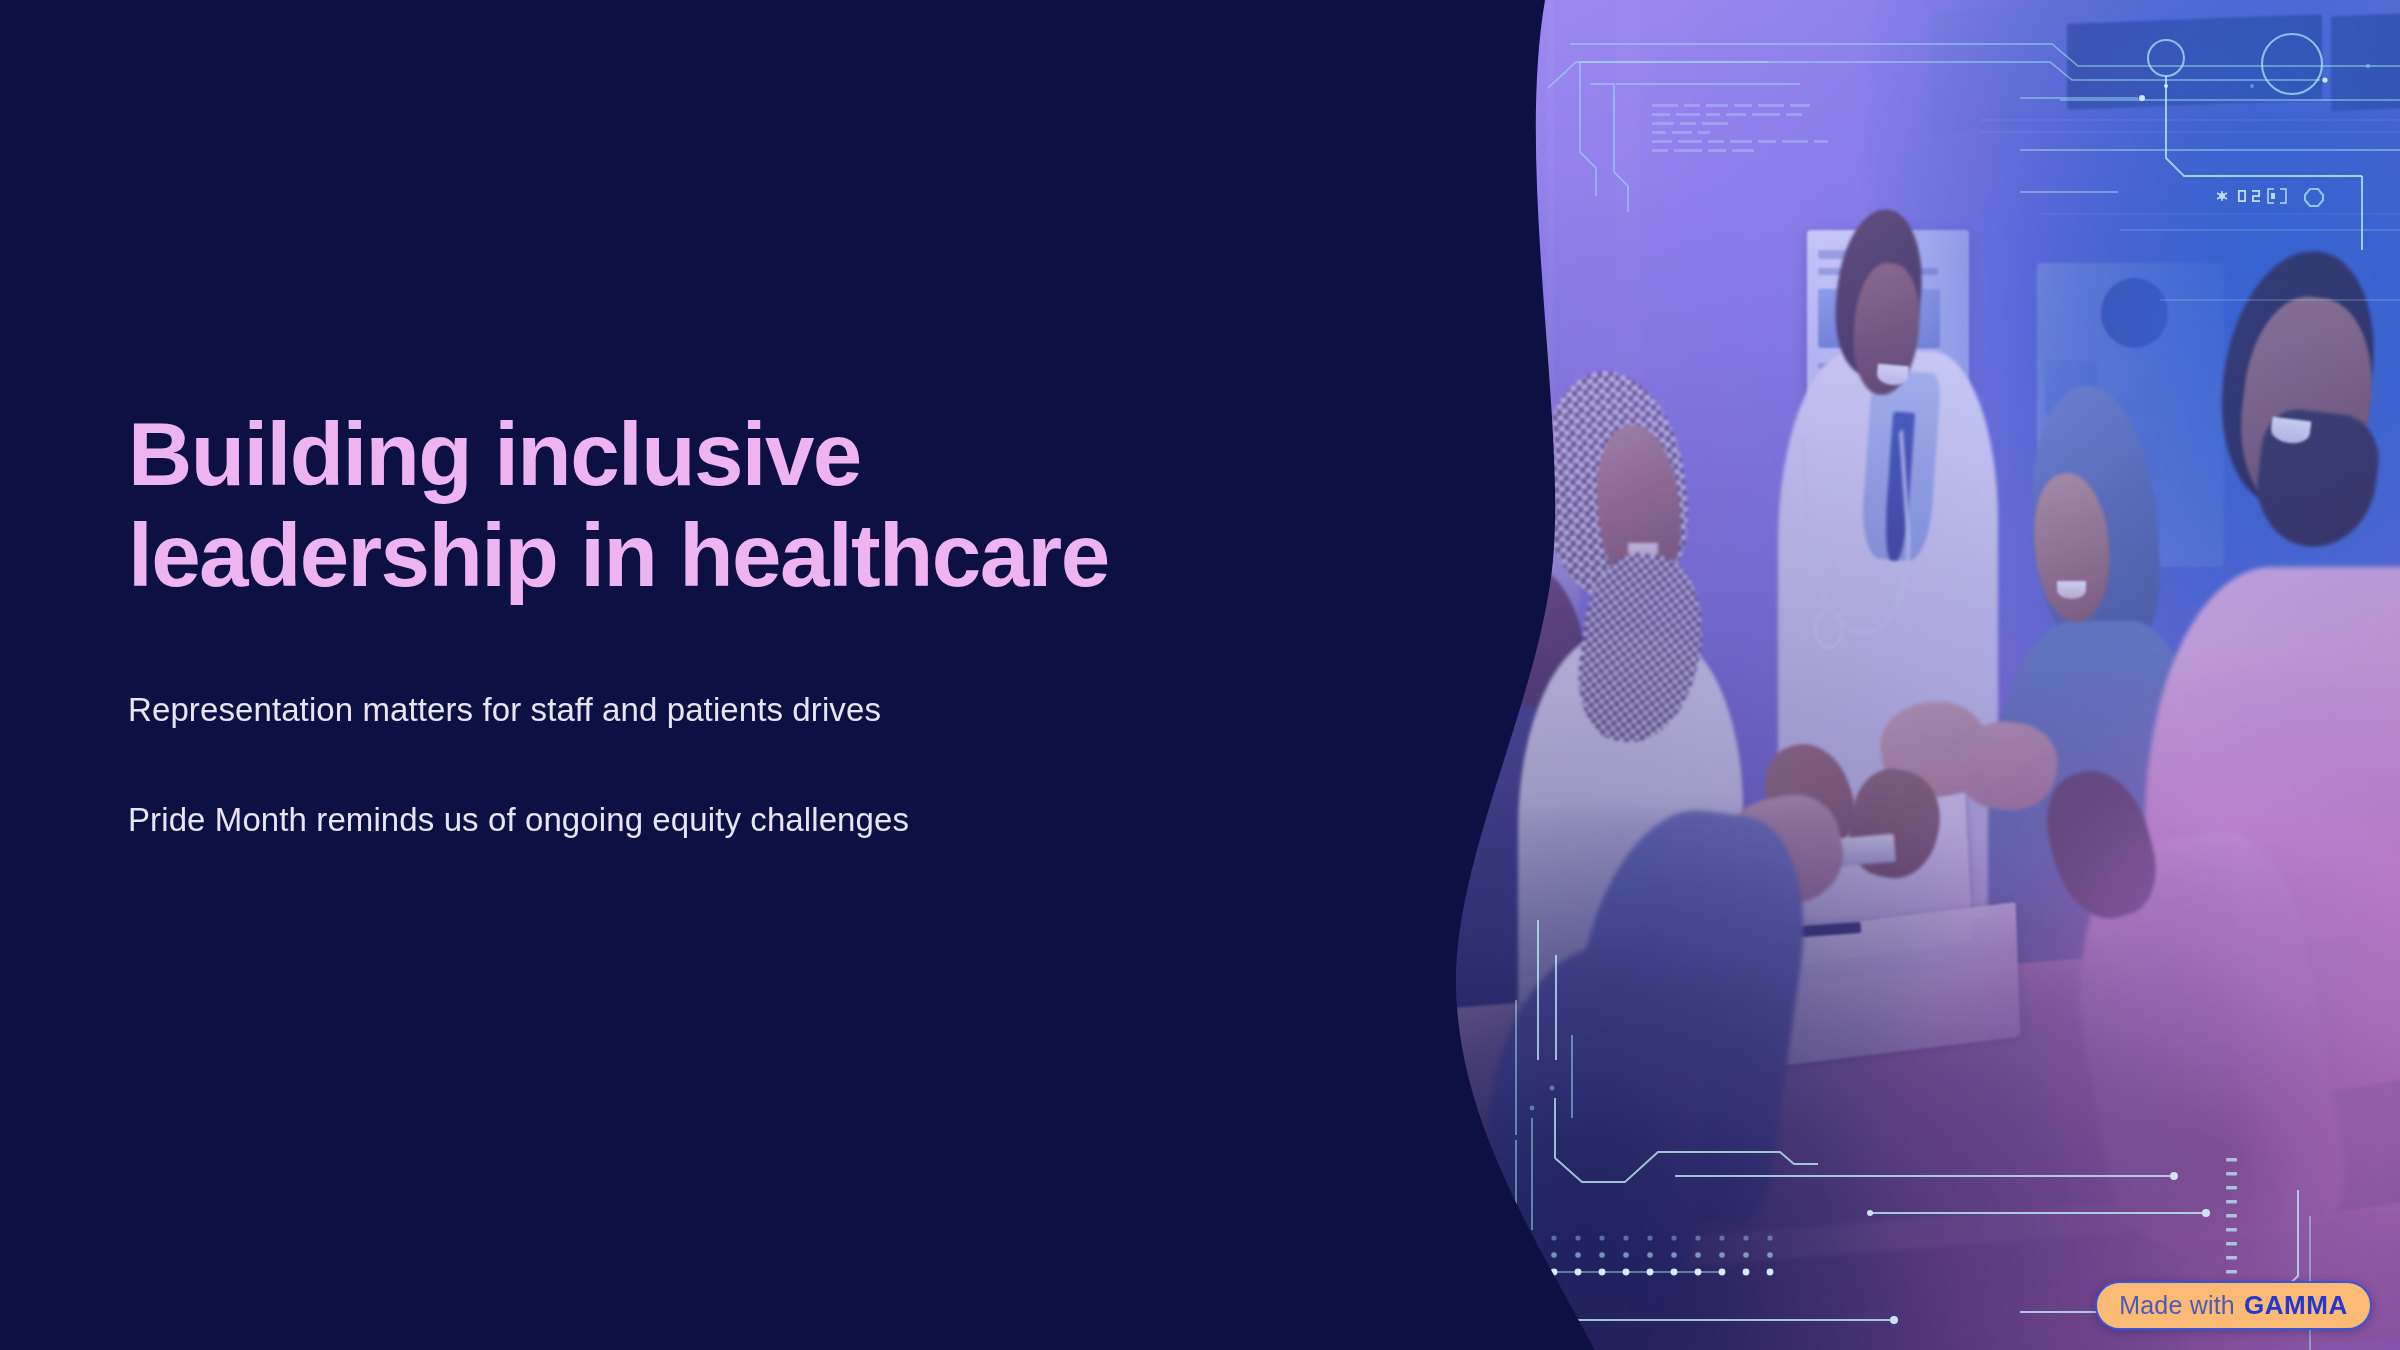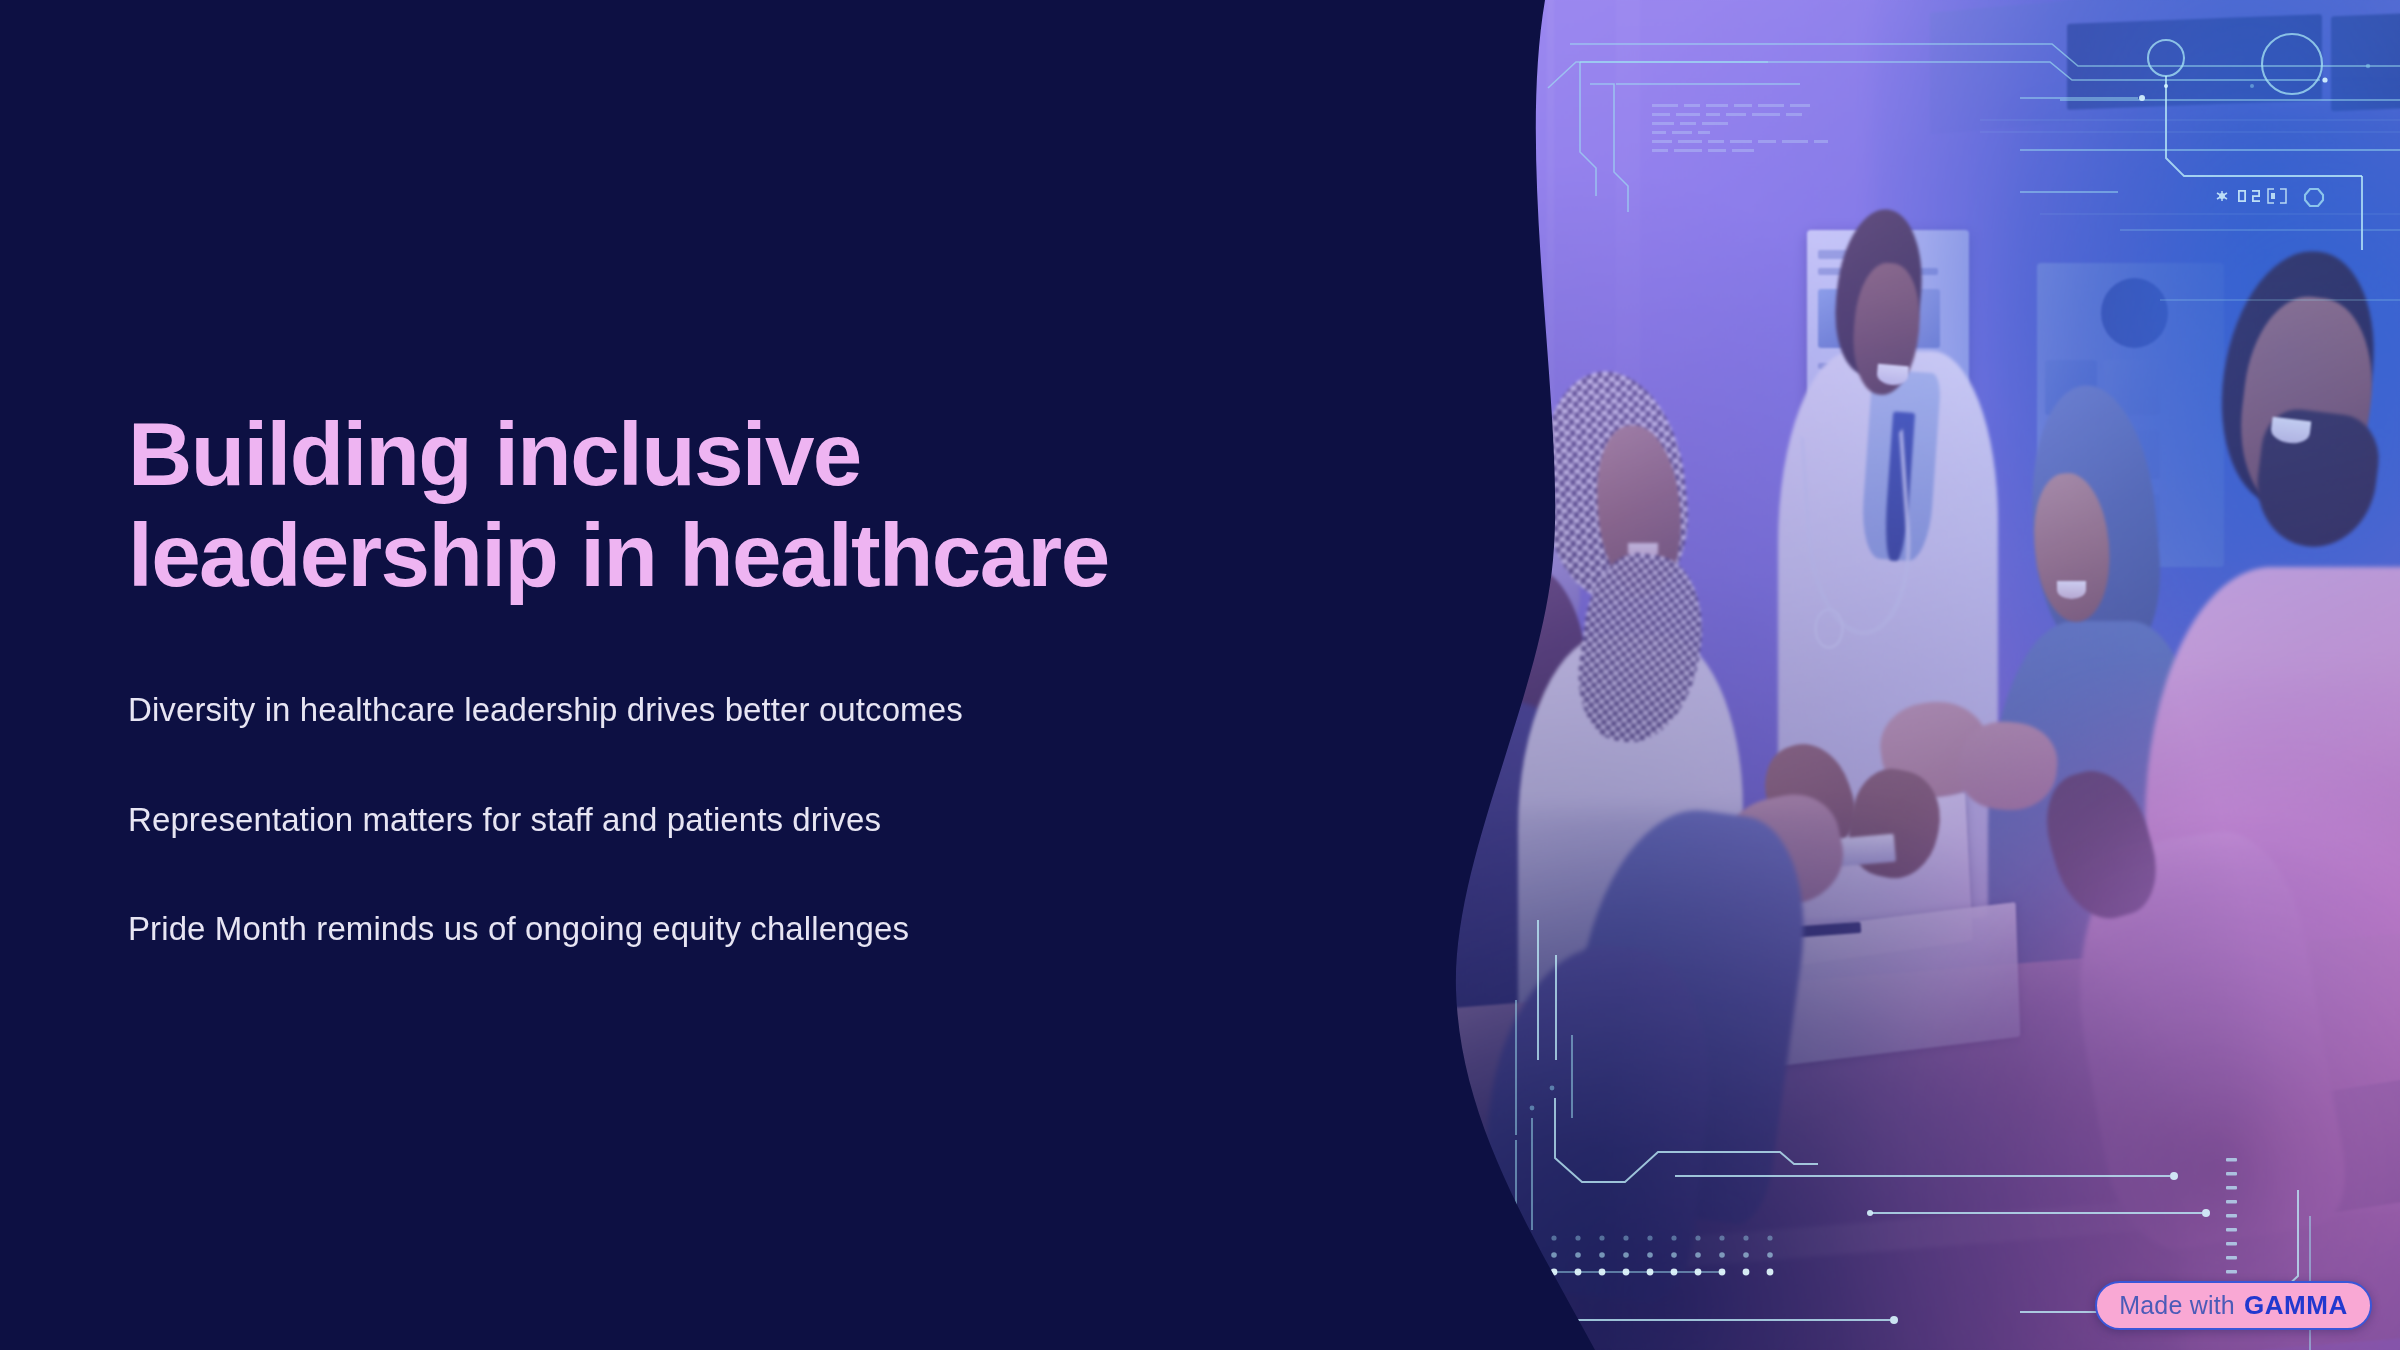--- a/index.html
+++ b/index.html
@@ -534,21 +534,21 @@
 
   
   #gamma-badge {
     position:absolute;
     right:28px; bottom:20px;
     z-index:30;
     display:flex;
     align-items:center;
     gap:9px;
     padding:9px 22px 10px;
-    background:#f9a8d4;
+    background:#fdba74;
     border:2px solid #3a56d8;
     border-radius:999px;
     box-shadow:0 2px 10px rgba(10,14,60,0.28);
   }
   #gamma-made {
     font-size:25px;
     font-weight:400;
     color:#4b5bb8;
     letter-spacing:0.2px;
     line-height:1;
@@ -564,21 +564,20 @@
 </head>
 <body>
 
 <div id="slide">
 
   <div id="text-panel">
 
     <h1 id="heading">Building inclusive leadership in healthcare</h1>
 
     <div id="bullets">
-      <p class="bullet">Diversity in healthcare leadership drives better outcomes</p>
       <p class="bullet">Representation matters for staff and patients drives</p>
       <p class="bullet">Pride Month reminds us of ongoing equity challenges</p>
     </div>
 
   </div>
 
   <div id="image-panel">
 
     <div id="photo">
 

